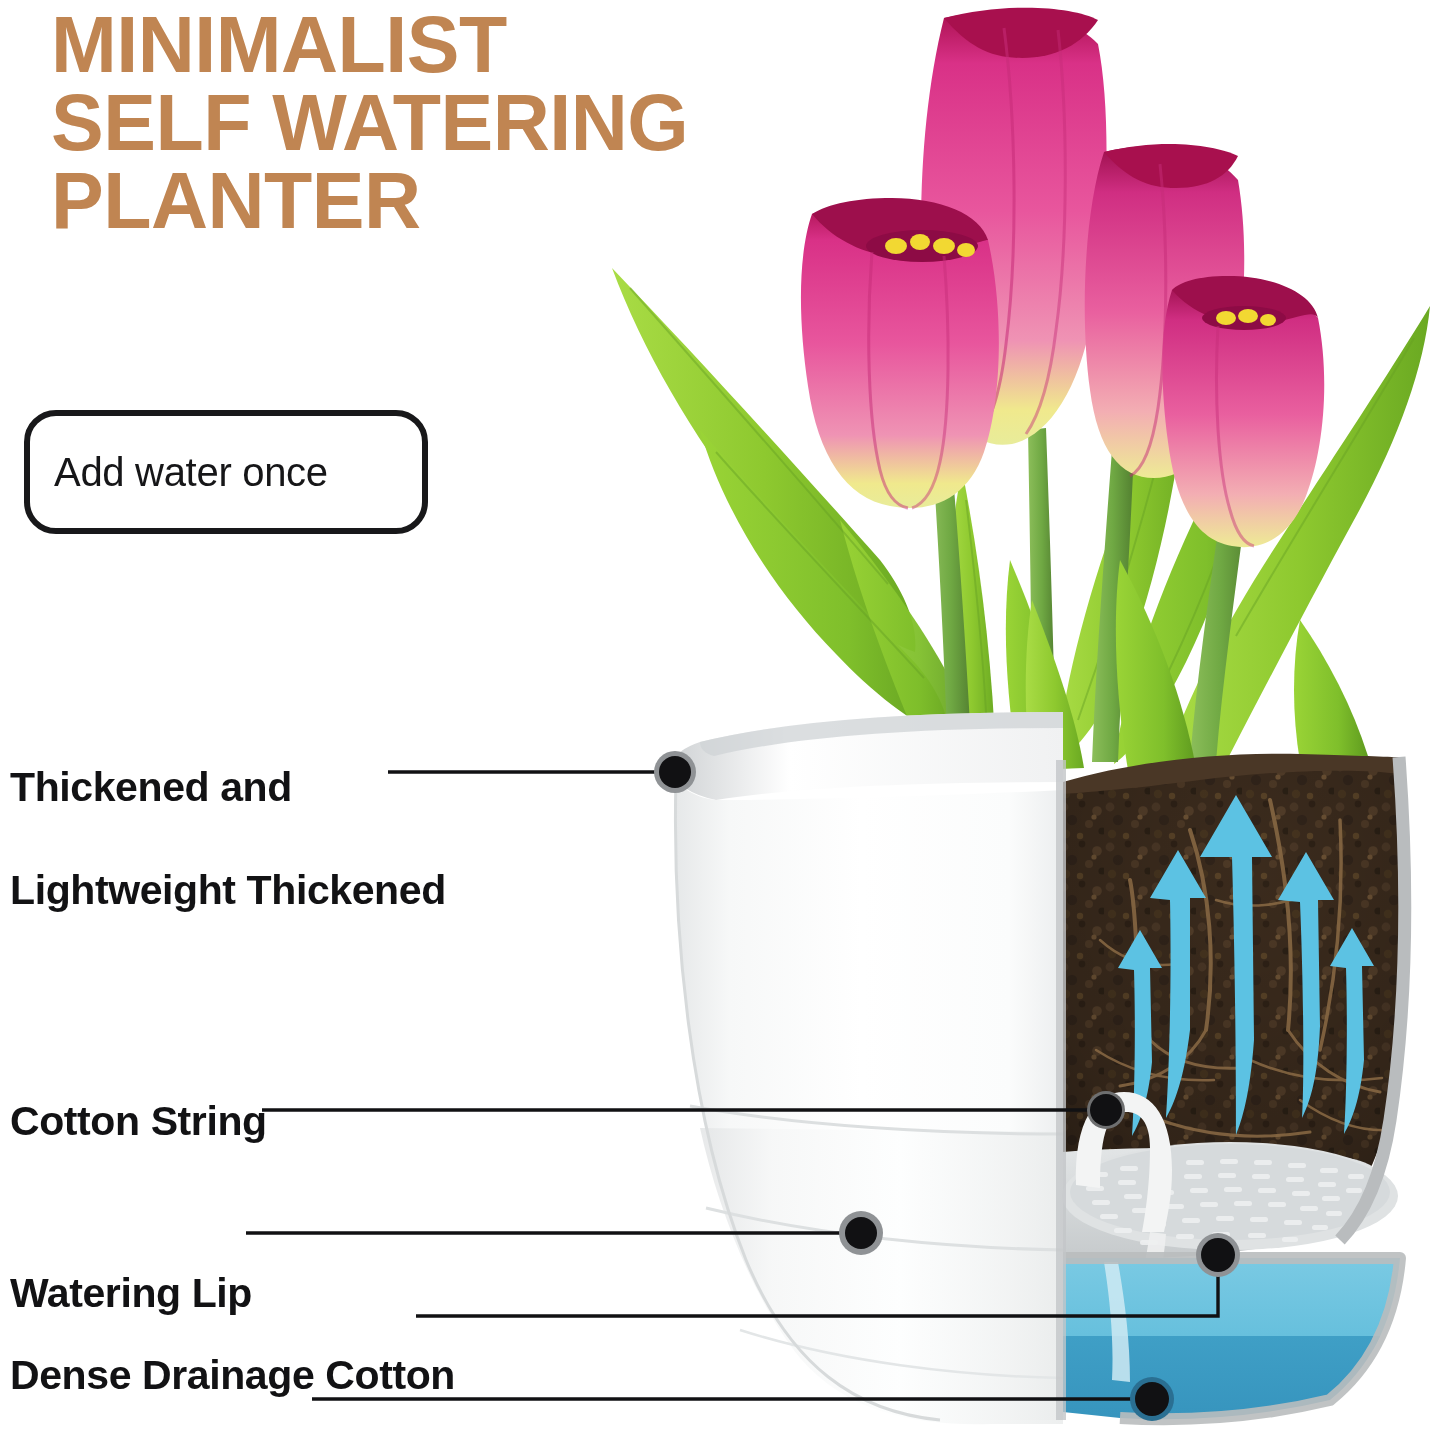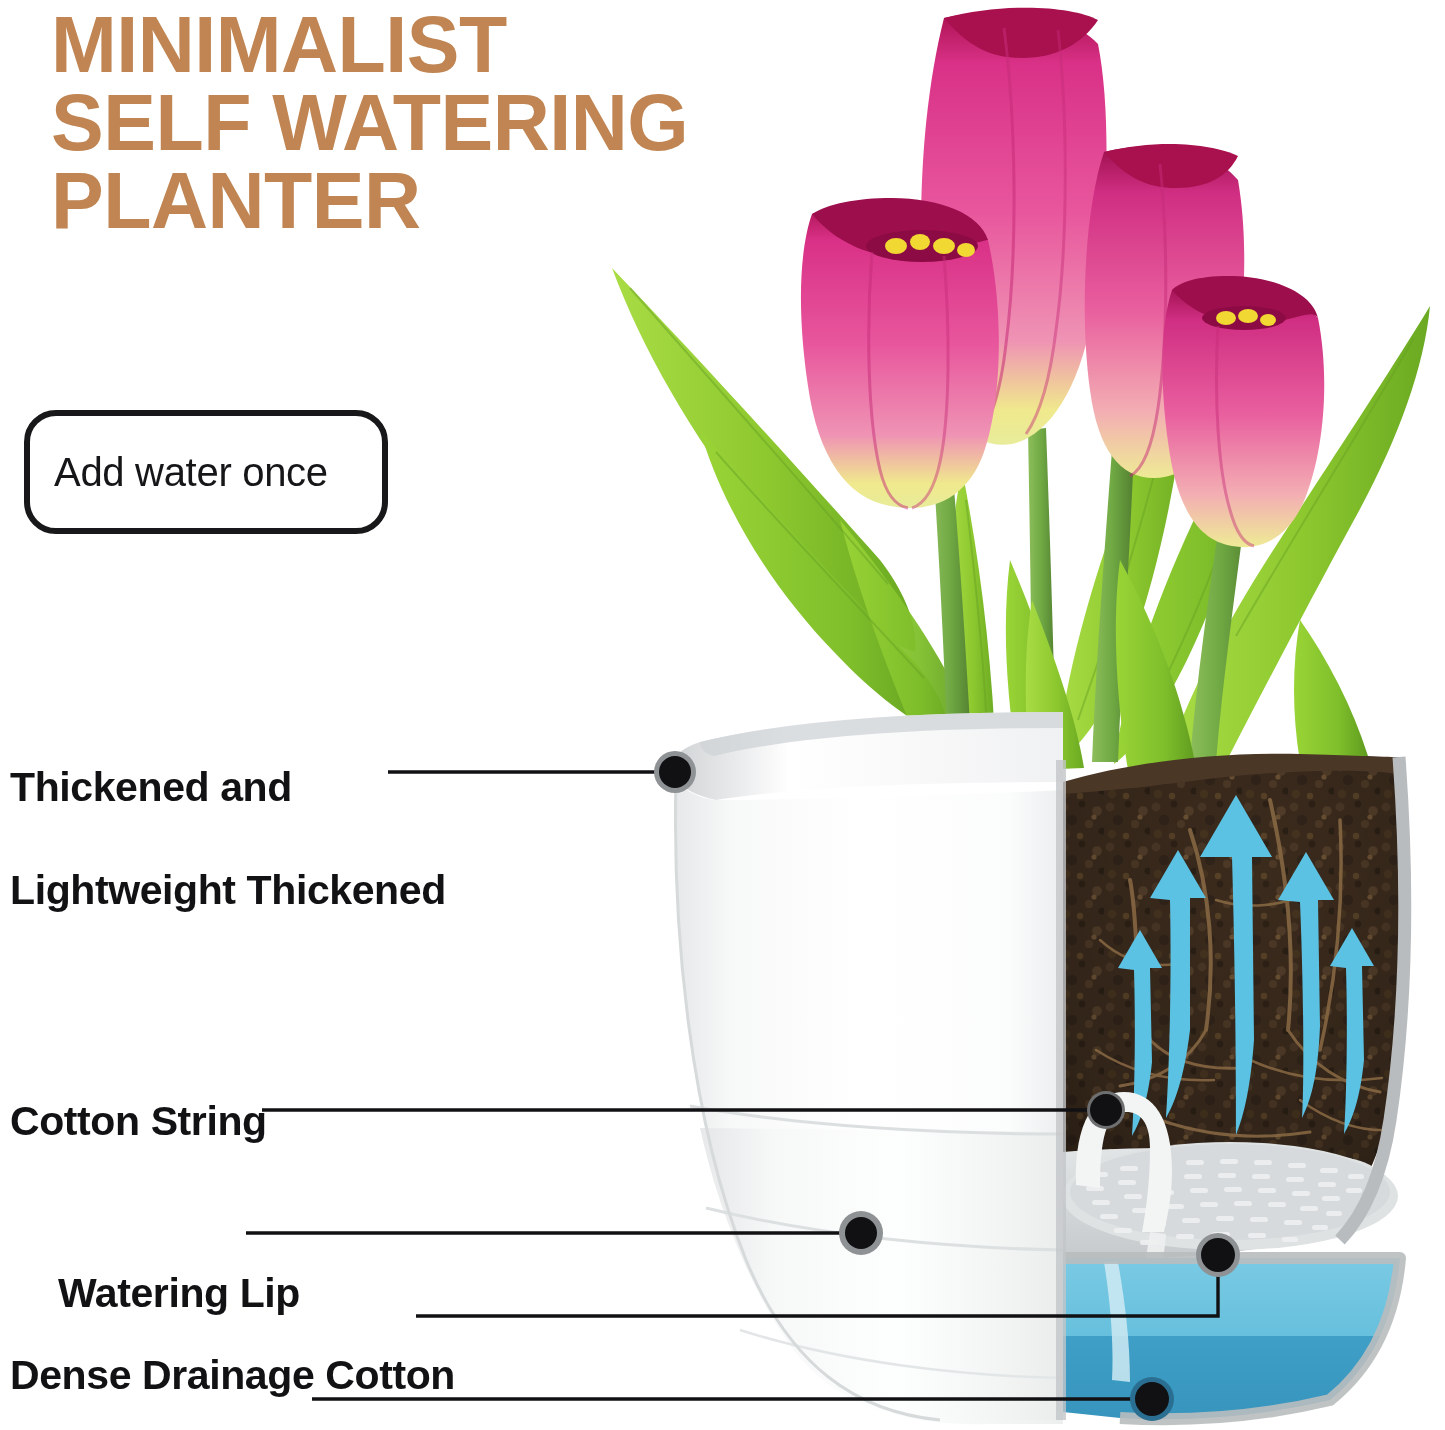--- a/index.html
+++ b/index.html
@@ -8,21 +8,21 @@
 
   .stage{position:absolute;inset:0;background:#ffffff;}
 
   
   .headline{position:absolute;left:14px;top:6px;width:920px;
             font-weight:bold;font-size:79px;line-height:0.99;
             letter-spacing:-0.5px;color:#c08552;text-transform:uppercase;margin-left:37px;}
   .headline .ln{display:block;white-space:nowrap;}
 
   
-  .badge{position:absolute;left:24px;top:410px;width:364px;height:124px;
+  .badge{position:absolute;left:24px;top:410px;width:404px;height:124px;
          border:6px solid #18181a;border-radius:32px;background:#fff;
          box-sizing:border-box;display:flex;align-items:center;
          justify-content:flex-start;padding-left:24px;}
   .badge span{display:block;font-size:40px;line-height:1.22;color:#161618;
               font-weight:normal;letter-spacing:-0.3px;}
 
   
   .clabel{position:absolute;font-size:41px;font-weight:bold;color:#121214;
           line-height:1.26;letter-spacing:-0.4px;white-space:pre-line;}
 
@@ -358,21 +358,21 @@
 
   <div class="clabel" style="left:10px;top:710px;">
     <span>Thickened and</span><br>
     <span>Lightweight Thickened</span>
   </div>
 
   <div class="clabel" style="left:10px;top:1044px;">
     <span>Cotton String</span>
   </div>
 
-  <div class="clabel" style="left:10px;top:1216px;margin-left:48px;">
+  <div class="clabel" style="left:10px;top:1216px;">
     <span>Watering Lip</span>
   </div>
 
   <div class="clabel" style="left:10px;top:1298px;">
     <span>Dense Drainage Cotton</span>
   </div>
 
   <div class="clabel" style="left:10px;top:1382px;">
     <span>Water Reservoir</span>
   </div>

